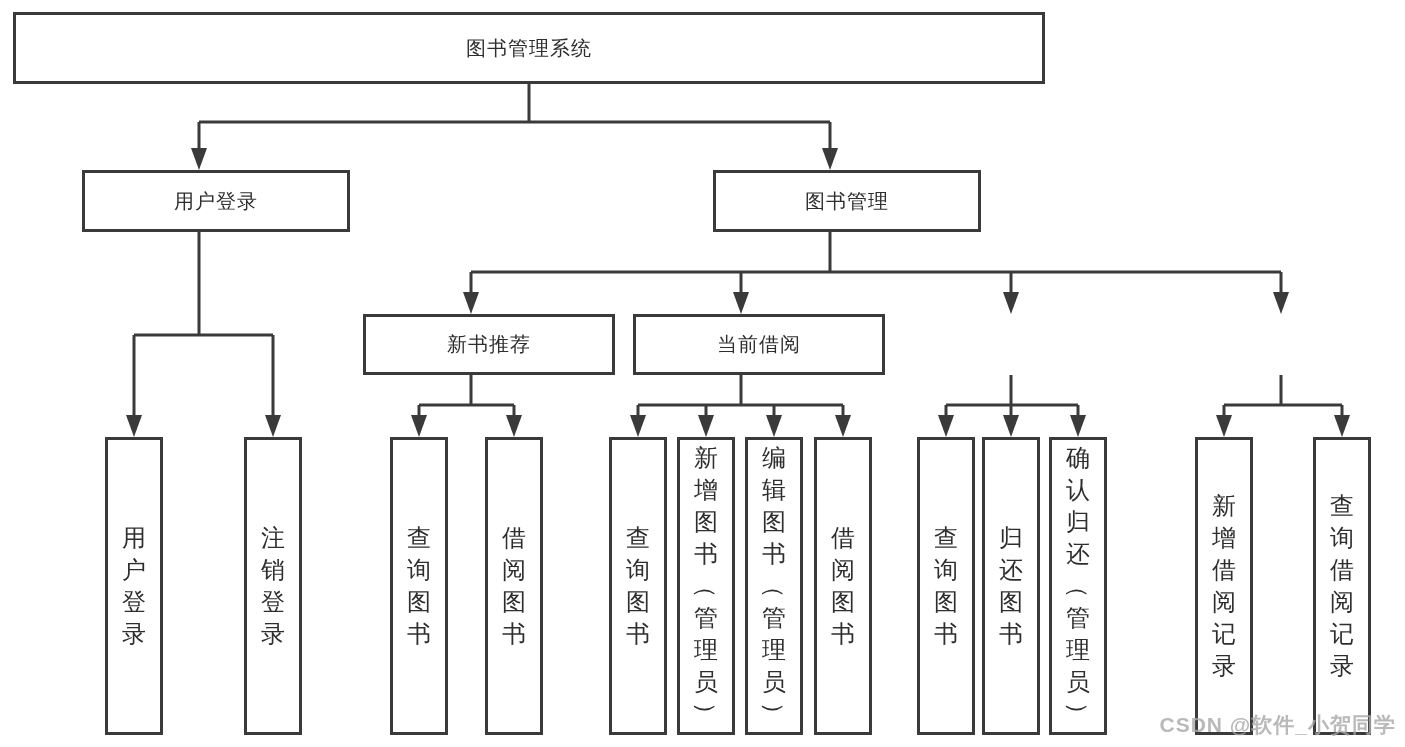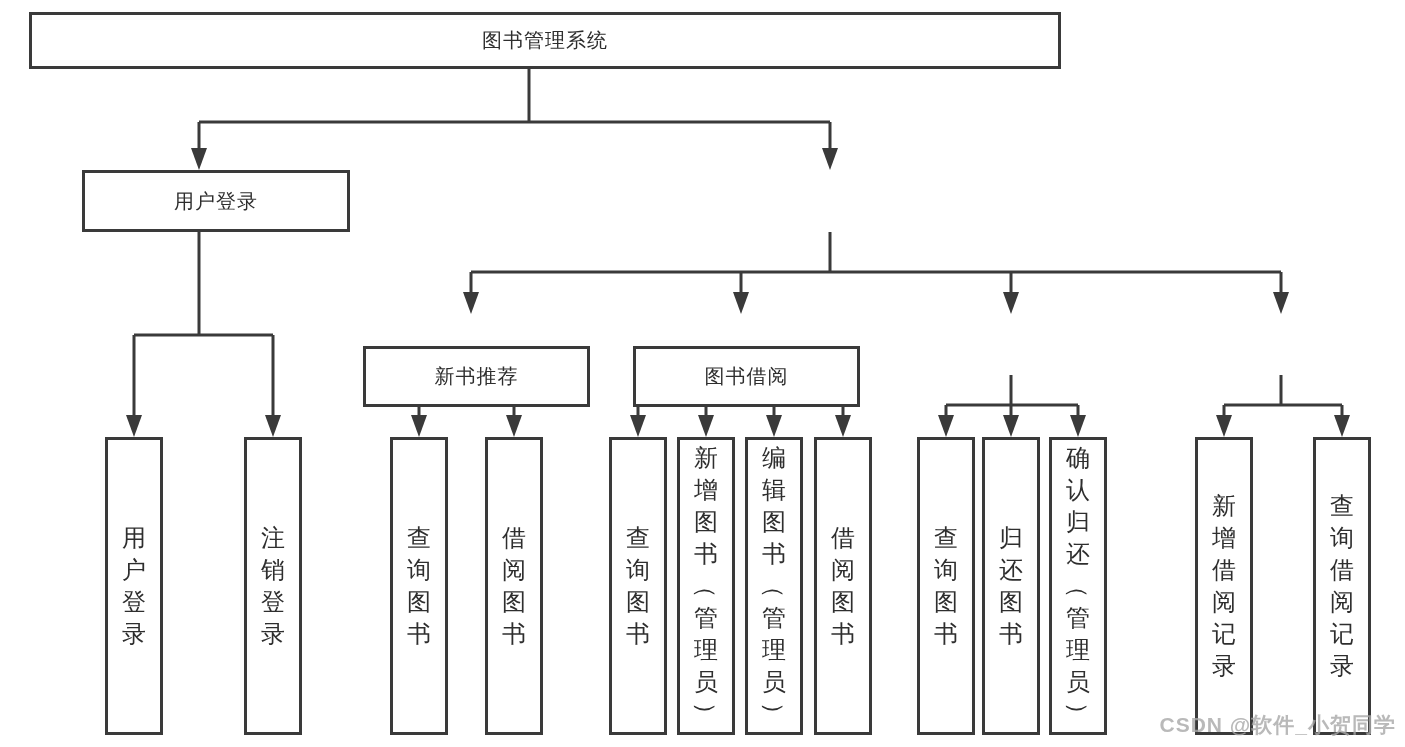--- a/index.html
+++ b/index.html
@@ -27,23 +27,23 @@
     box-sizing: border-box;
     background: #ffffff;
     border: 3px solid #3a3a3a;
     display: flex;
     align-items: center;
     justify-content: center;
     font-size: 20px;
     letter-spacing: 1px;
     color: #2e2e2e;
   }
-  .root-box   { left: 13px;   top: 12px;  width: 1032px; height: 57px; margin-left: 16px; }
+  .root-box   { left: 13px;   top: 12px;  width: 1032px; height: 72px; }
   .l2-box     { top: 170px; width: 268px; height: 62px; }
-  .l3-box     { top: 314px; width: 227px; height: 61px; margin-top: 32px; }
+  .l3-box     { top: 314px; width: 252px; height: 61px; }
   .vbox {
     position: absolute;
     box-sizing: border-box;
     background: #ffffff;
     border: 3px solid #3a3a3a;
     top: 437px;
     width: 58px;
     height: 298px;
   }
   .vtext {
@@ -126,26 +126,29 @@
     </g>
   </svg>
 
   <div class="hbox root-box">
     <span>图书管理系统</span>
   </div>
 
   <div class="hbox l2-box" style="left:82px">
     <span>用户登录</span>
   </div>
+  <div class="hbox l2-box" style="left:713px">
+    <span>图书管理</span>
+  </div>
 
   <div class="hbox l3-box" style="left:363px">
     <span>新书推荐</span>
   </div>
   <div class="hbox l3-box" style="left:633px">
-    <span>图书借阅</span>
+    <span>当前借阅</span>
   </div>
 
   <div class="vbox" style="left:105px">
     <div class="vtext">
         <span>用</span>
         <span>户</span>
         <span>登</span>
         <span>录</span>
       </div>
   </div>

